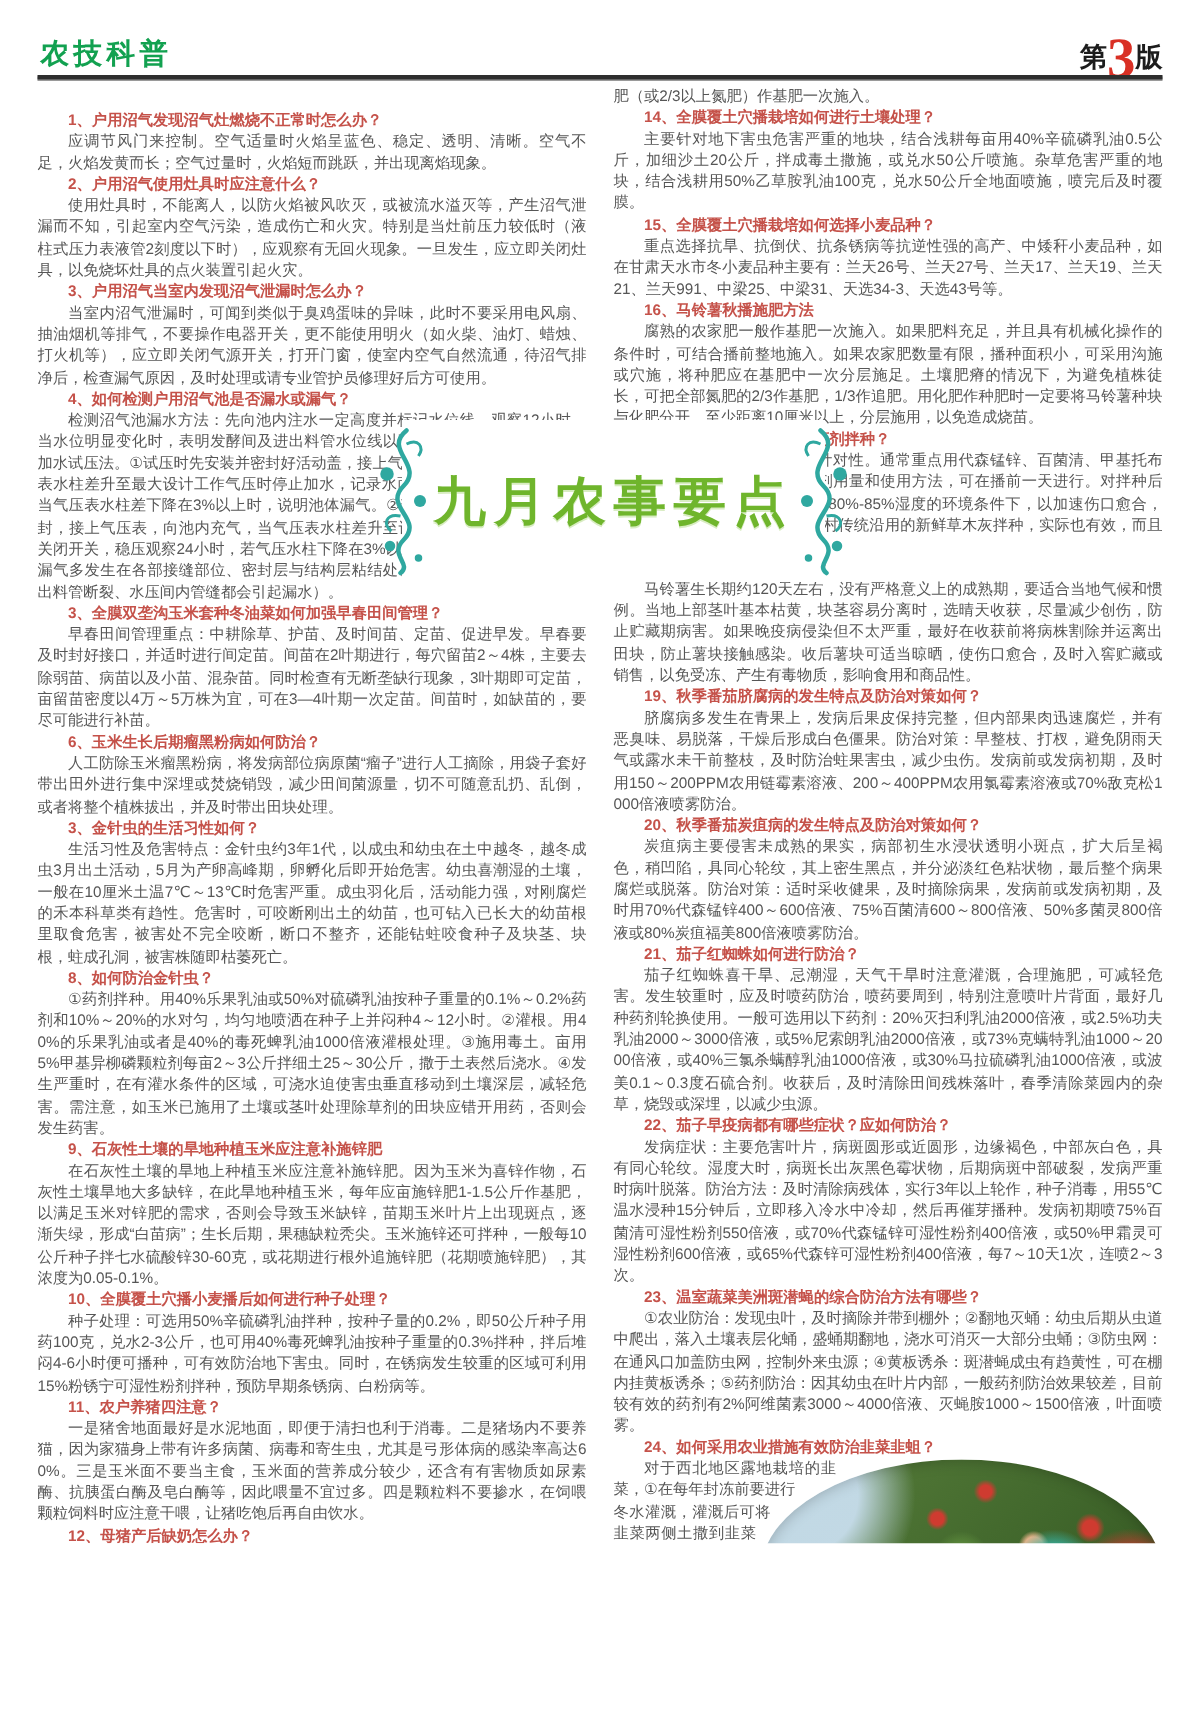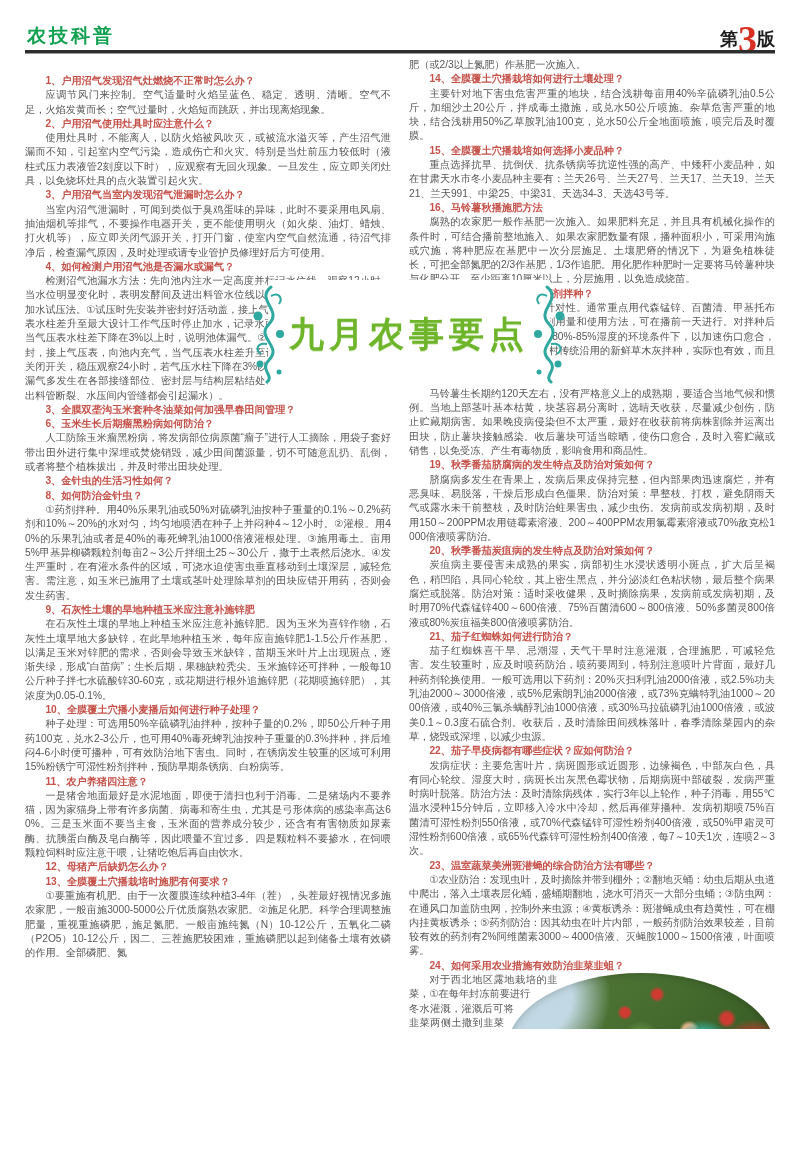--- a/index.html
+++ b/index.html
@@ -65,23 +65,25 @@
   <div class="col col-left">
     <p class="q">1、户用沼气发现沼气灶燃烧不正常时怎么办？</p>
     <p class="a">应调节风门来控制。空气适量时火焰呈蓝色、稳定、透明、清晰。空气不足，火焰发黄而长；空气过量时，火焰短而跳跃，并出现离焰现象。</p>
     <p class="q">2、户用沼气使用灶具时应注意什么？</p>
     <p class="a">使用灶具时，不能离人，以防火焰被风吹灭，或被流水溢灭等，产生沼气泄漏而不知，引起室内空气污染，造成伤亡和火灾。特别是当灶前压力较低时（液柱式压力表液管2刻度以下时），应观察有无回火现象。一旦发生，应立即关闭灶具，以免烧坏灶具的点火装置引起火灾。</p>
     <p class="q">3、户用沼气当室内发现沼气泄漏时怎么办？</p>
     <p class="a">当室内沼气泄漏时，可闻到类似于臭鸡蛋味的异味，此时不要采用电风扇、抽油烟机等排气，不要操作电器开关，更不能使用明火（如火柴、油灯、蜡烛、打火机等），应立即关闭气源开关，打开门窗，使室内空气自然流通，待沼气排净后，检查漏气原因，及时处理或请专业管护员修理好后方可使用。</p>
     <p class="q">4、如何检测户用沼气池是否漏水或漏气？</p>
     <p class="a">检测沼气池漏水方法：先向池内注水一定高度并标记水位线，观察12小时，当水位明显变化时，表明发酵间及进出料管水位线以下漏水。漏气的检测方法：加水试压法。①试压时先安装并密封好活动盖，接上气压表后向池内加水，当气压表水柱差升至最大设计工作气压时停止加水，记录水面高度，稳压观察24小时，当气压表水柱差下降在3%以上时，说明池体漏气。②若进出料管及活动盖严格密封，接上气压表，向池内充气，当气压表水柱差升至设计工作气压时停止充气，关闭开关，稳压观察24小时，若气压水柱下降在3%以上时，说明池体漏气（漏水漏气多发生在各部接缝部位、密封层与结构层粘结处、施工缝隙、池墙沉陷、进出料管断裂、水压间内管缝都会引起漏水）。</p>
     <p class="q">3、全膜双垄沟玉米套种冬油菜如何加强早春田间管理？</p>
+    <p class="a">早春田间管理重点：中耕除草、护苗、及时间苗、定苗、促进早发。早春要及时封好接口，并适时进行间定苗。间苗在2叶期进行，每穴留苗2～4株，主要去除弱苗、病苗以及小苗、混杂苗。同时检查有无断垄缺行现象，3叶期即可定苗，亩留苗密度以4万～5万株为宜，可在3—4叶期一次定苗。间苗时，如缺苗的，要尽可能进行补苗。</p>
     <p class="q">6、玉米生长后期瘤黑粉病如何防治？</p>
     <p class="a">人工防除玉米瘤黑粉病，将发病部位病原菌“瘤子”进行人工摘除，用袋子套好带出田外进行集中深埋或焚烧销毁，减少田间菌源量，切不可随意乱扔、乱倒，或者将整个植株拔出，并及时带出田块处理。</p>
     <p class="q">3、金针虫的生活习性如何？</p>
+    <p class="a">生活习性及危害特点：金针虫约3年1代，以成虫和幼虫在土中越冬，越冬成虫3月出土活动，5月为产卵高峰期，卵孵化后即开始危害。幼虫喜潮湿的土壤，一般在10厘米土温7℃～13℃时危害严重。成虫羽化后，活动能力强，对刚腐烂的禾本科草类有趋性。危害时，可咬断刚出土的幼苗，也可钻入已长大的幼苗根里取食危害，被害处不完全咬断，断口不整齐，还能钻蛀咬食种子及块茎、块根，蛀成孔洞，被害株随即枯萎死亡。</p>
     <p class="q">8、如何防治金针虫？</p>
     <p class="a">①药剂拌种。用40%乐果乳油或50%对硫磷乳油按种子重量的0.1%～0.2%药剂和10%～20%的水对匀，均匀地喷洒在种子上并闷种4～12小时。②灌根。用40%的乐果乳油或者是40%的毒死蜱乳油1000倍液灌根处理。③施用毒土。亩用5%甲基异柳磷颗粒剂每亩2～3公斤拌细土25～30公斤，撒于土表然后浇水。④发生严重时，在有灌水条件的区域，可浇水迫使害虫垂直移动到土壤深层，减轻危害。需注意，如玉米已施用了土壤或茎叶处理除草剂的田块应错开用药，否则会发生药害。</p>
     <p class="q">9、石灰性土壤的旱地种植玉米应注意补施锌肥</p>
     <p class="a">在石灰性土壤的旱地上种植玉米应注意补施锌肥。因为玉米为喜锌作物，石灰性土壤旱地大多缺锌，在此旱地种植玉米，每年应亩施锌肥1-1.5公斤作基肥，以满足玉米对锌肥的需求，否则会导致玉米缺锌，苗期玉米叶片上出现斑点，逐渐失绿，形成“白苗病”；生长后期，果穗缺粒秃尖。玉米施锌还可拌种，一般每10公斤种子拌七水硫酸锌30-60克，或花期进行根外追施锌肥（花期喷施锌肥），其浓度为0.05-0.1%。</p>
     <p class="q">10、全膜覆土穴播小麦播后如何进行种子处理？</p>
     <p class="a">种子处理：可选用50%辛硫磷乳油拌种，按种子量的0.2%，即50公斤种子用药100克，兑水2-3公斤，也可用40%毒死蜱乳油按种子重量的0.3%拌种，拌后堆闷4-6小时便可播种，可有效防治地下害虫。同时，在锈病发生较重的区域可利用15%粉锈宁可湿性粉剂拌种，预防早期条锈病、白粉病等。</p>
     <p class="q">11、农户养猪四注意？</p>
     <p class="a">一是猪舍地面最好是水泥地面，即便于清扫也利于消毒。二是猪场内不要养猫，因为家猫身上带有许多病菌、病毒和寄生虫，尤其是弓形体病的感染率高达60%。三是玉米面不要当主食，玉米面的营养成分较少，还含有有害物质如尿素酶、抗胰蛋白酶及皂白酶等，因此喂量不宜过多。四是颗粒料不要掺水，在饲喂颗粒饲料时应注意干喂，让猪吃饱后再自由饮水。</p>
     <p class="q">12、母猪产后缺奶怎么办？</p>
     <p class="q">13、全膜覆土穴播栽培时施肥有何要求？</p>

